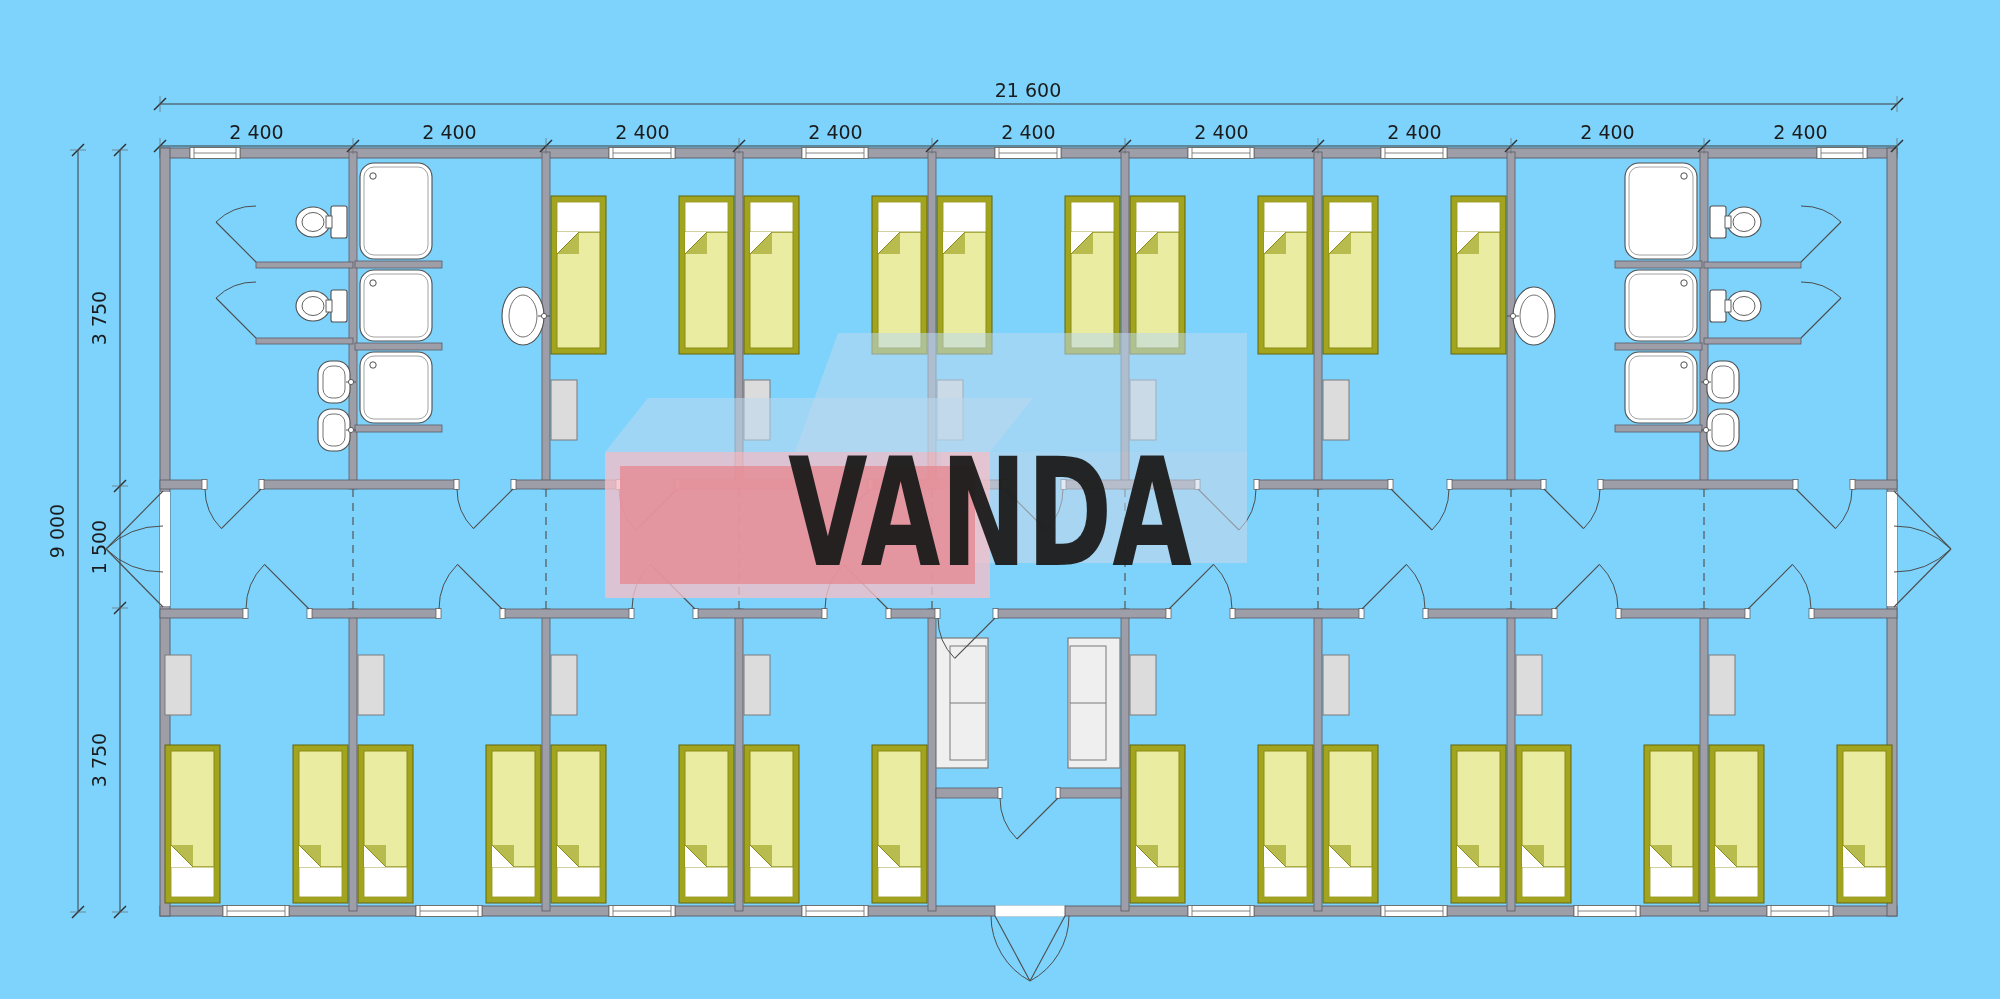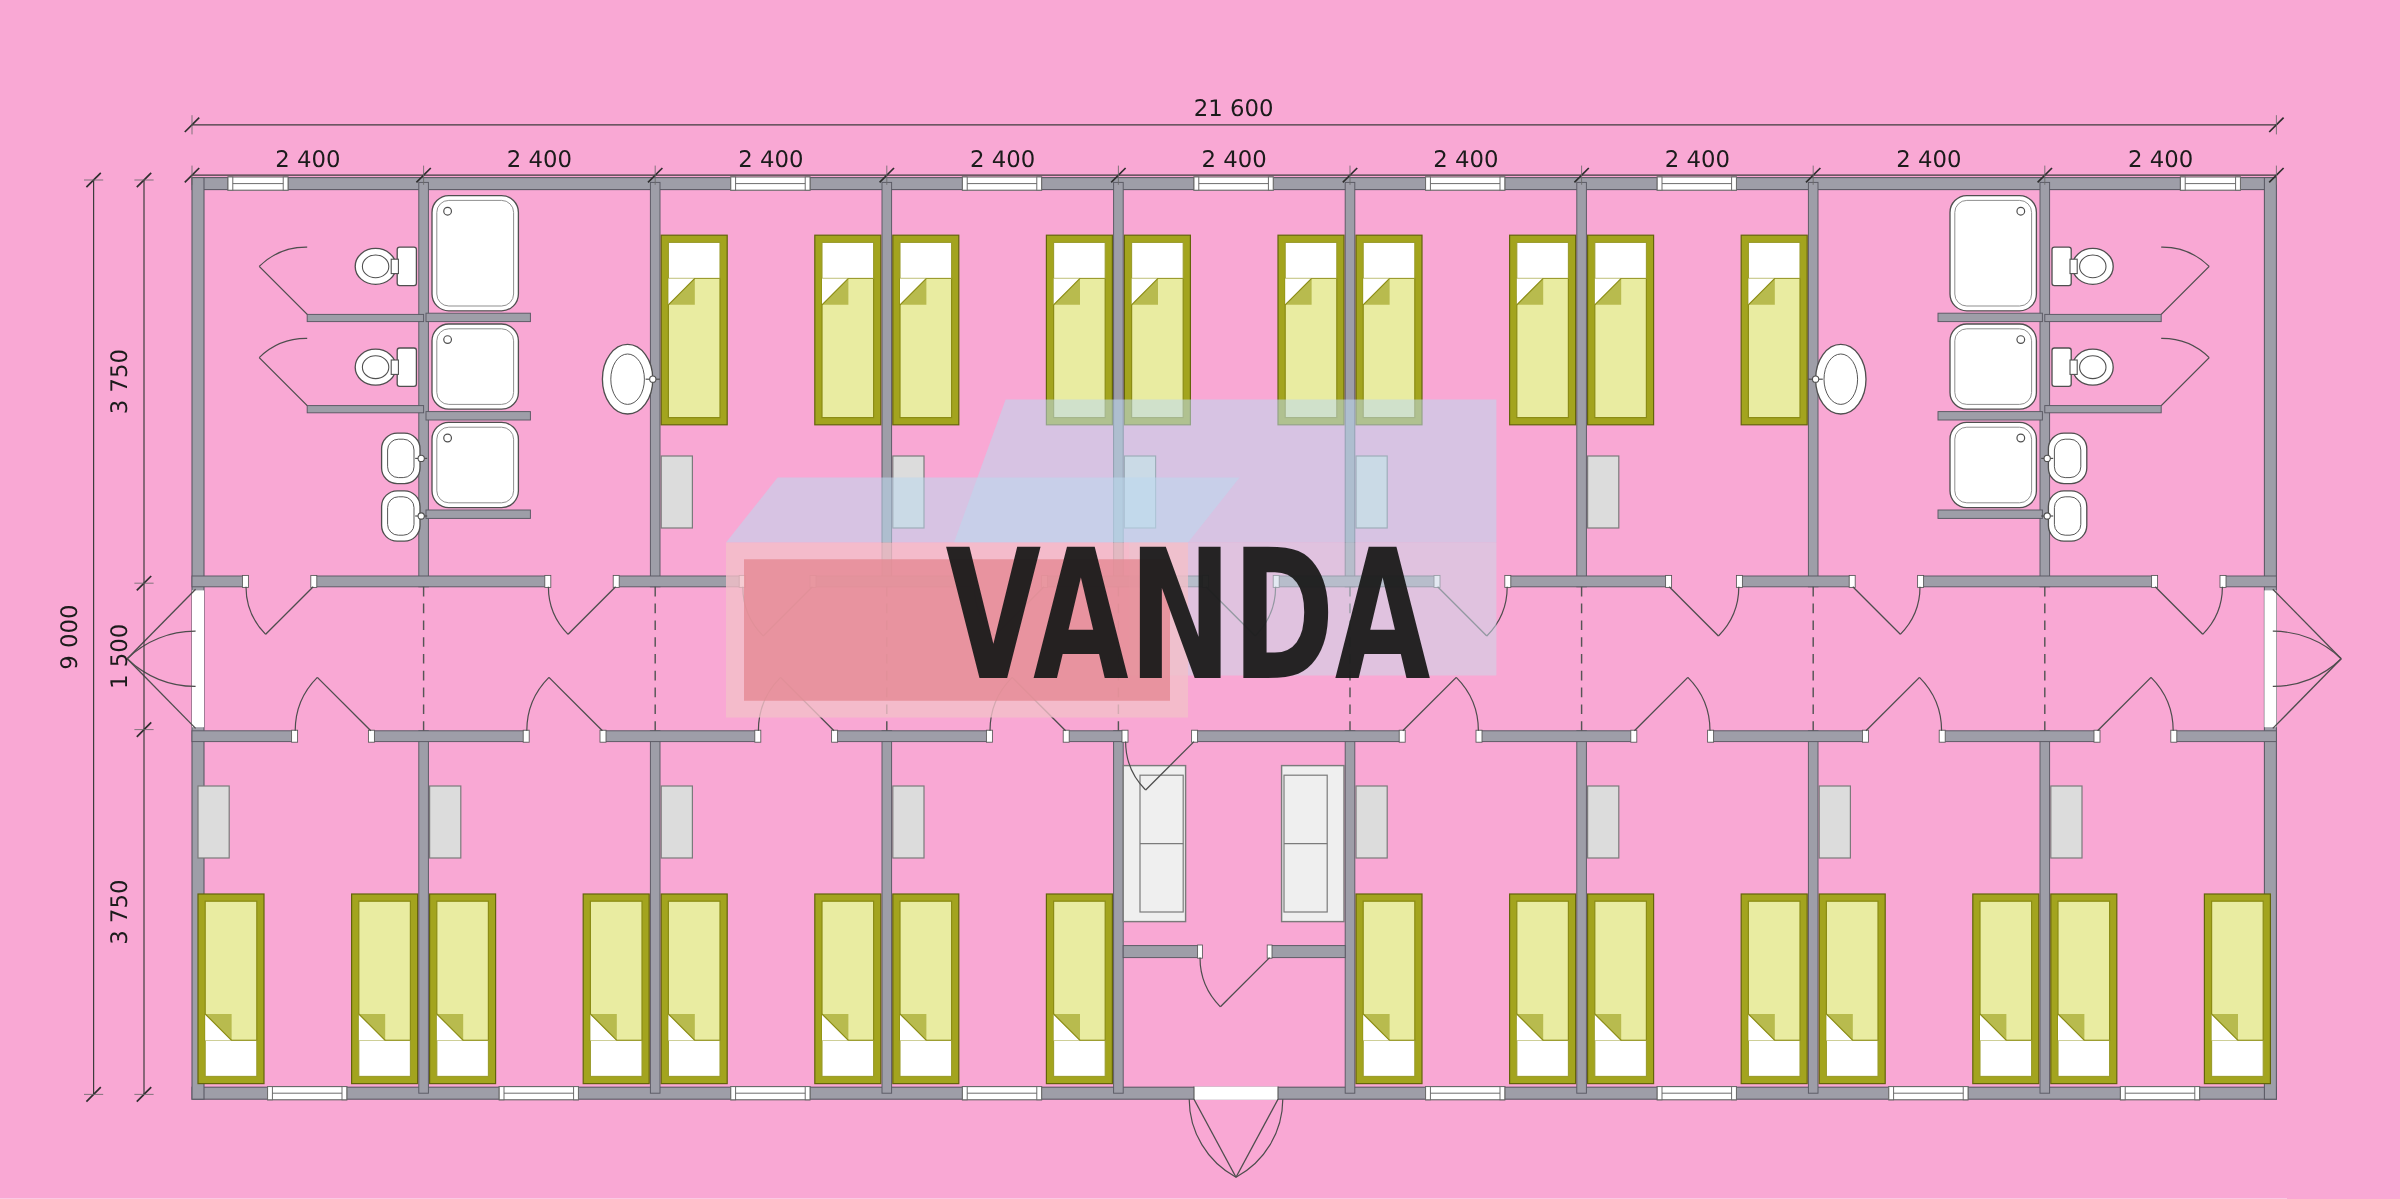--- a/index.html
+++ b/index.html
@@ -1,16 +1,16 @@
 <!DOCTYPE html>
 <html><head>
 <meta charset="utf-8">
 <style>
   html,body{margin:0;padding:0;background:#ffffff;}
-  .canvas{position:relative;width:2000px;height:999px;background:#f9a8d4;overflow:hidden;}
+  .canvas{position:relative;width:2000px;height:999px;background:#7dd3fc;overflow:hidden;}
   svg{display:block;}
   text{font-family:"DejaVu Sans","Liberation Sans",sans-serif;fill:#1b1b1b;}
   .dim-text{font-size:19px;}
   .wm-text{font-weight:700;}
 </style>
 </head>
 <body>
 
 <div class="canvas">
   <svg id="plan" width="2000" height="999" viewBox="0 0 2000 999">

